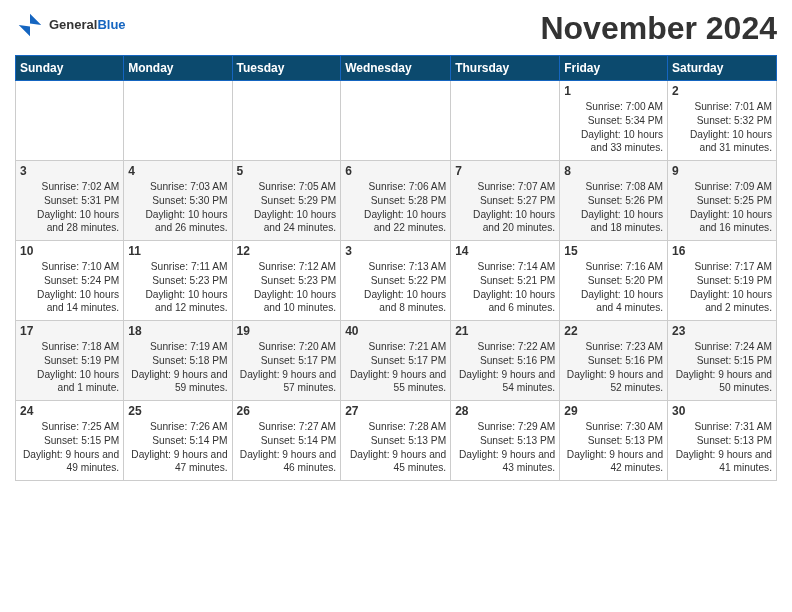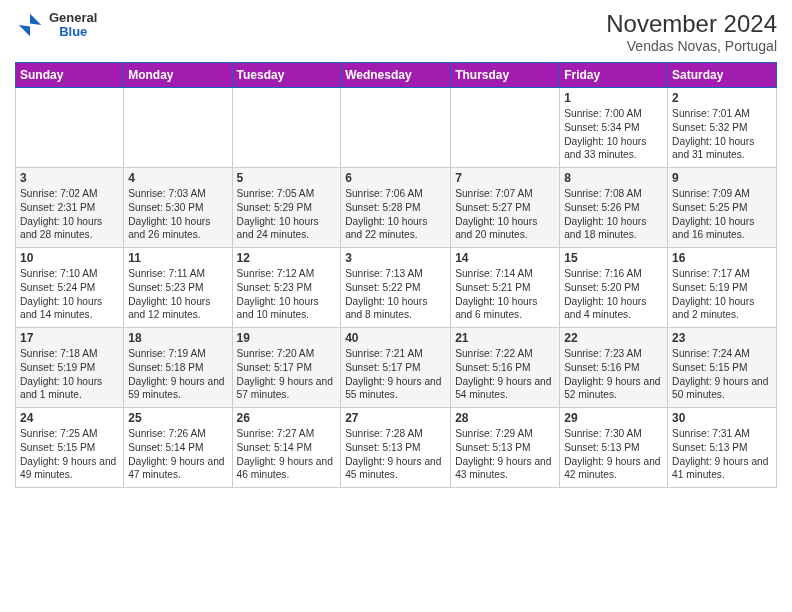--- a/index.html
+++ b/index.html
@@ -21,51 +21,51 @@
       align-items: flex-start;
       margin-bottom: 8px;
     }
     .logo {
       display: flex;
       align-items: center;
       gap: 0;
     }
     .logo-text {
       display: flex;
-      flex-direction: column;
+      flex-direction: row;
       font-size: 13px;
       font-weight: bold;
       line-height: 1.1;
     }
     .logo-general { color: #333; }
     .logo-blue { color: #1565c0; text-align: center; }
     .logo-icon {
       width: 30px;
       height: 30px;
       margin-right: 4px;
     }
     .title-block {
       text-align: right;
     }
     .month-title {
-      font-size: 24px;
-      font-weight: normal;
+      font-size: 32px;
+      font-weight: bold;
       color: #333;
     }
     .location {
       font-size: 14px;
       color: #555;
     }
     .calendar-table {
       width: 100%;
       border-collapse: collapse;
       border: 1px solid #bbb;
     }
     .calendar-table th {
-      background: #a21caf;
+      background: #0c4a6e;
       color: #fff;
       font-size: 12px;
       font-weight: bold;
       padding: 5px 4px;
       text-align: left;
       border: 1px solid #1565c0;
     }
     .calendar-table td {
       vertical-align: top;
       border: 1px solid #ccc;
@@ -86,20 +86,21 @@
       font-size: 12px;
       font-weight: bold;
       color: #333;
       display: block;
       margin-bottom: 2px;
     }
     .day-info {
       font-size: 10.2px;
       color: #333;
       line-height: 1.35;
+      text-align: right;
     }
     .empty-cell {
       background: #fff !important;
     }
   </style>
 </head>
 <body>
 
 <div class="page">
   <div class="header">
@@ -109,21 +110,20 @@
 
         <polygon points="20,5 35,20 20,18 20,35 5,20 20,22" fill="#1565c0"></polygon>
       </svg>
       <div class="logo-text">
         <span class="logo-general">General</span>
         <span class="logo-blue">Blue</span>
       </div>
     </div>
     <div class="title-block">
       <div class="month-title">November 2024</div>
-      <div class="location">Vendas Novas, Portugal</div>
     </div>
   </div>
 
   <table class="calendar-table">
     <thead>
       <tr>
         <th>Sunday</th>
         <th>Monday</th>
         <th>Tuesday</th>
         <th>Wednesday</th>
@@ -151,21 +151,21 @@
             <div class="day-info">Sunrise: 7:01 AM
 Sunset: 5:32 PM
 Daylight: 10 hours
 and 31 minutes.</div>
           </td>
         </tr>
         <tr>
           <td>
             <span class="day-num">3</span>
             <div class="day-info">Sunrise: 7:02 AM
-Sunset: 2:31 PM
+Sunset: 5:31 PM
 Daylight: 10 hours
 and 28 minutes.</div>
           </td>
           <td>
             <span class="day-num">4</span>
             <div class="day-info">Sunrise: 7:03 AM
 Sunset: 5:30 PM
 Daylight: 10 hours
 and 26 minutes.</div>
           </td>

